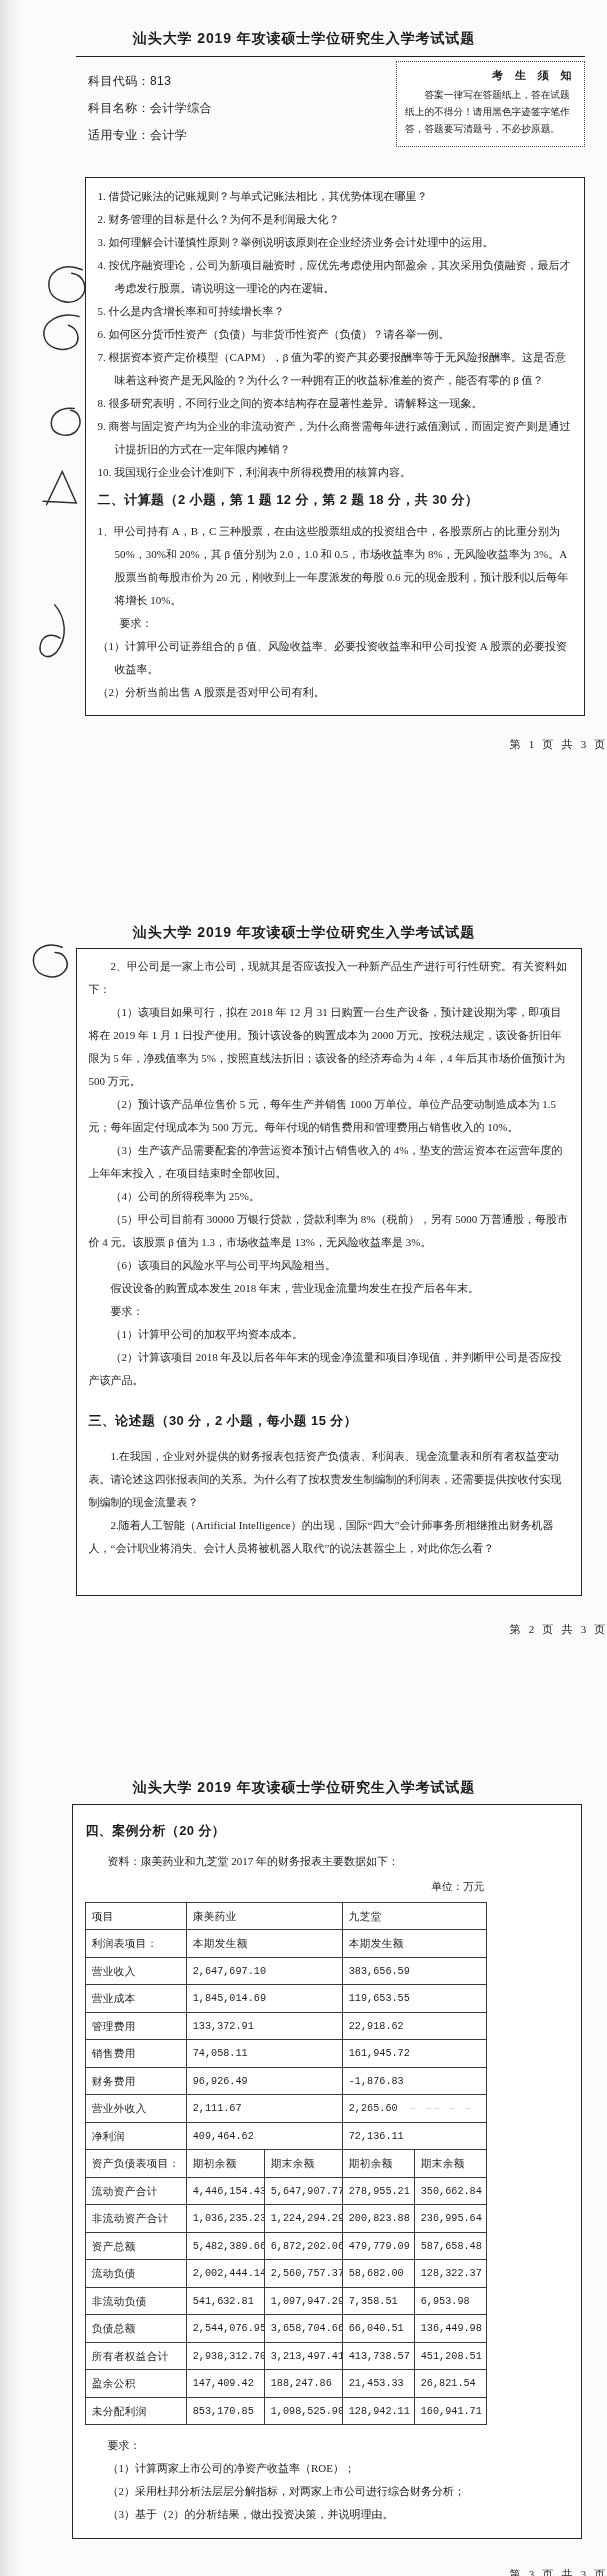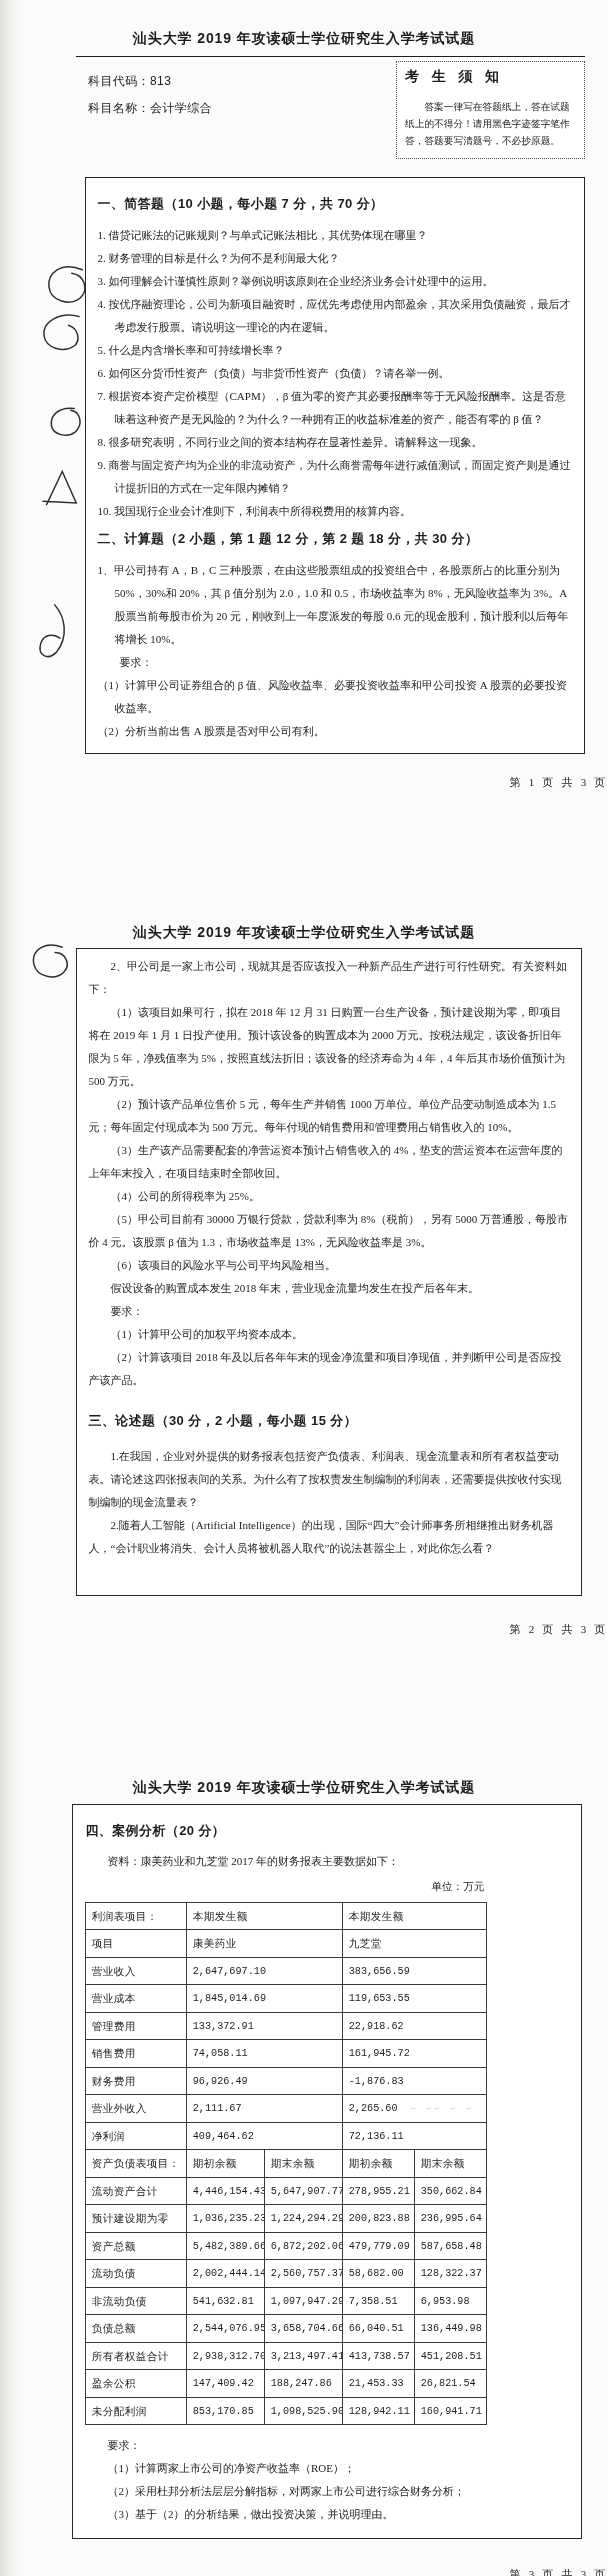--- a/index.html
+++ b/index.html
@@ -35,22 +35,22 @@
 
   .meta-row{position:relative;margin:10.6px 23px 0 88px;height:92px;}
   .meta-line{font-size:12px;line-height:27px;letter-spacing:0.4px;}
   .meta-line .val{font-family:"Liberation Sans","DejaVu Sans",sans-serif;}
   .notice-box{
     position:absolute;top:-7px;right:0;width:171px;
     border:1.8px dotted #4a4a4a;background:#fff;
     padding:6.2px 8px 8px;
   }
   .notice-title{
-    text-align:left;font-size:14px;font-weight:bold;
-    letter-spacing:4.4px;margin-bottom:13px;
+    text-align:right;font-size:11px;font-weight:bold;
+    letter-spacing:4.4px;margin-bottom:4px;
     font-family:"Liberation Sans","DejaVu Sans",sans-serif;
   }
   .notice-body{font-size:9.7px;line-height:1.75;text-indent:2em;}
 
   .qbox{
     border:1.8px solid #262626;background:#fff;
     margin:17.7px 23px 0 85px;
     padding:7px 11.5px 10.6px;
     font-size:11px;line-height:23px;
   }
@@ -101,28 +101,30 @@
   <h1 class="exam-title t1">汕头大学 2019 年攻读硕士学位研究生入学考试试题</h1>
   <div class="title-rule"></div>
 
   <div class="meta-row">
     <div class="meta-line">
       <span>科目代码：</span><span class="val">813</span>
     </div>
     <div class="meta-line">
       <span>科目名称：</span><span>会计学综合</span>
     </div>
+    <div class="meta-line">
+      <span>适用专业：</span><span>会计学</span>
+    </div>
     <div class="notice-box">
       <div class="notice-title">考 生 须 知</div>
       <div class="notice-body">答案一律写在答题纸上，答在试题纸上的不得分！请用黑色字迹签字笔作答，答题要写清题号，不必抄原题。</div>
     </div>
   </div>
 
   <div class="qbox">
-    <div class="section-heading">一、简答题（10 小题，每小题 7 分，共 70 分）</div>
     <p class="q">1. 借贷记账法的记账规则？与单式记账法相比，其优势体现在哪里？</p>
     <p class="q">2. 财务管理的目标是什么？为何不是利润最大化？</p>
     <p class="q">3. 如何理解会计谨慎性原则？举例说明该原则在企业经济业务会计处理中的运用。</p>
     <p class="q">4. 按优序融资理论，公司为新项目融资时，应优先考虑使用内部盈余，其次采用负债融资，最后才考虑发行股票。请说明这一理论的内在逻辑。</p>
     <p class="q">5. 什么是内含增长率和可持续增长率？</p>
     <p class="q">6. 如何区分货币性资产（负债）与非货币性资产（负债）？请各举一例。</p>
     <p class="q">7. 根据资本资产定价模型（CAPM），β 值为零的资产其必要报酬率等于无风险报酬率。这是否意味着这种资产是无风险的？为什么？一种拥有正的收益标准差的资产，能否有零的 β 值？</p>
     <p class="q">8. 很多研究表明，不同行业之间的资本结构存在显著性差异。请解释这一现象。</p>
     <p class="q">9. 商誉与固定资产均为企业的非流动资产，为什么商誉需每年进行减值测试，而固定资产则是通过计提折旧的方式在一定年限内摊销？</p>
     <p class="q">10. 我国现行企业会计准则下，利润表中所得税费用的核算内容。</p>
@@ -190,28 +192,28 @@
     <table class="fin">
       <colgroup>
           <col style="width:101px">
           <col style="width:78px">
           <col style="width:78px">
           <col style="width:72px">
           <col style="width:72px">
         </colgroup>
       <tbody>
           <tr>
+        <td class="lbl">项目</td>
+        <td class="lbl" colspan="2">康美药业</td>
+        <td class="lbl" colspan="2">九芝堂</td>
+      </tr>
+      <tr>
         <td class="lbl">利润表项目：</td>
         <td class="lbl" colspan="2">本期发生额</td>
         <td class="lbl" colspan="2">本期发生额</td>
-      </tr>
-      <tr>
-        <td class="lbl">项目</td>
-        <td class="lbl" colspan="2">康美药业</td>
-        <td class="lbl" colspan="2">九芝堂</td>
       </tr>
       <tr>
         <td class="lbl">营业收入</td>
         <td class="num" colspan="2">2,647,697.10</td>
         <td class="num" colspan="2">383,656.59</td>
       </tr>
       <tr>
         <td class="lbl">营业成本</td>
         <td class="num" colspan="2">1,845,014.69</td>
         <td class="num" colspan="2">119,653.55</td>
@@ -249,21 +251,21 @@
         <td class="lbl">期末余额</td>
       </tr>
       <tr>
         <td class="lbl">流动资产合计</td>
         <td class="num">4,446,154.43</td>
         <td class="num">5,647,907.77</td>
         <td class="num">278,955.21</td>
         <td class="num">350,662.84</td>
       </tr>
       <tr>
-        <td class="lbl">预计建设期为零</td>
+        <td class="lbl">非流动资产合计</td>
         <td class="num">1,036,235.23</td>
         <td class="num">1,224,294.29</td>
         <td class="num">200,823.88</td>
         <td class="num">236,995.64</td>
       </tr>
       <tr>
         <td class="lbl">资产总额</td>
         <td class="num">5,482,389.66</td>
         <td class="num">6,872,202.06</td>
         <td class="num">479,779.09</td>

